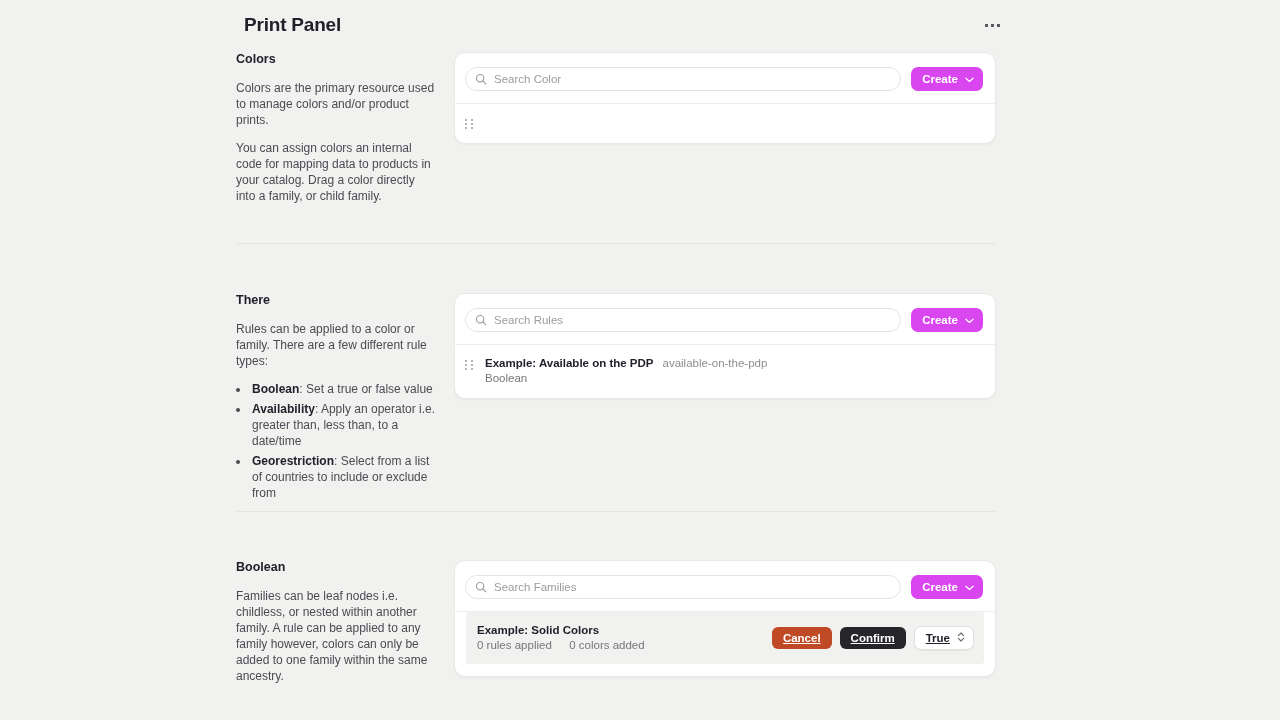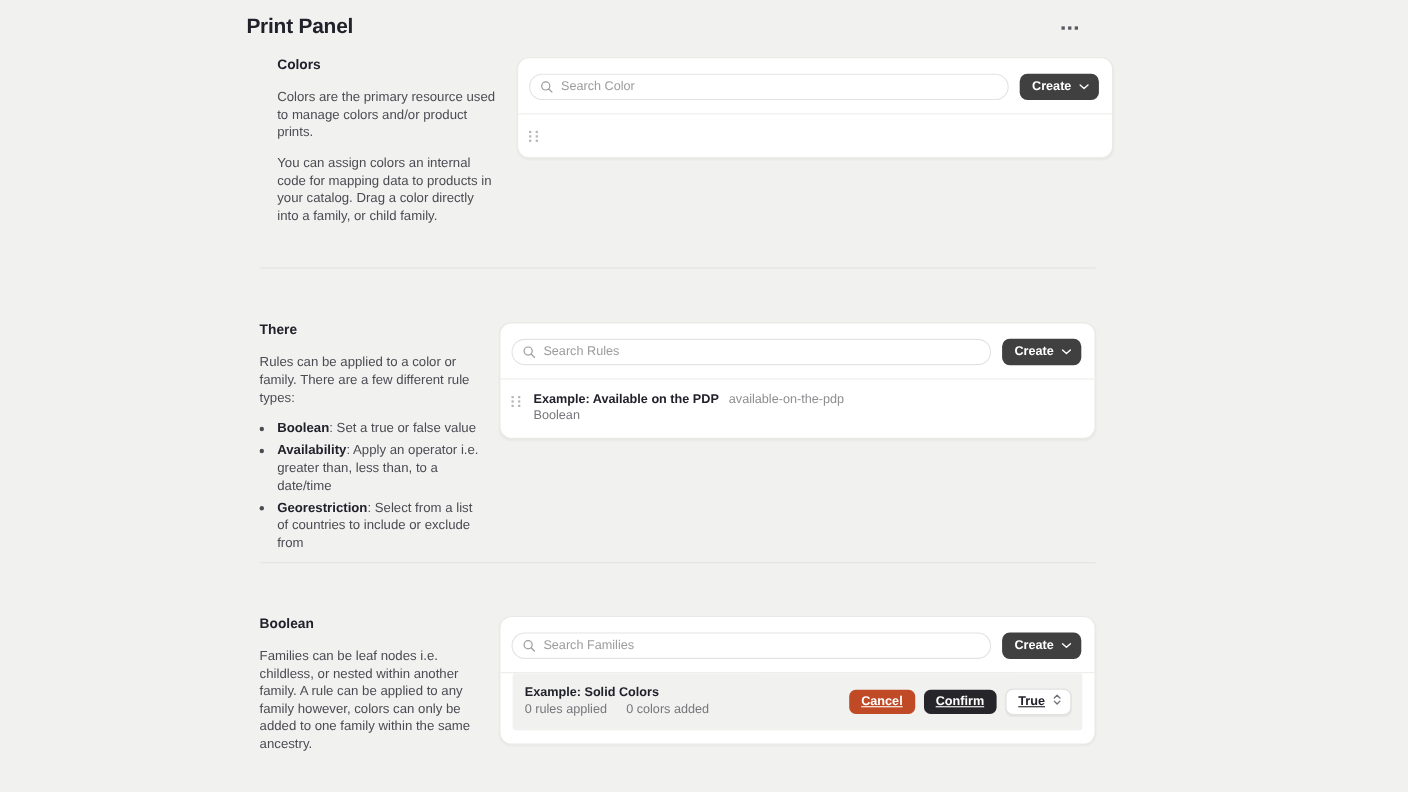--- a/index.html
+++ b/index.html
@@ -16,21 +16,21 @@
   .page {
     position: relative;
     width: 1280px;
     height: 720px;
     background: #f1f1f0;
   }
 
   
   .page-header {
     position: absolute;
-    left: 224px;
+    left: 244px;
     top: 10px;
     width: 760px;
     height: 30px;
     display: flex;
     align-items: center;
     justify-content: space-between;
   }
   .page-title {
     font-size: 19px;
     font-weight: bold;
@@ -53,21 +53,21 @@
   }
 
   
   .section {
     position: absolute;
     left: 236px;
     width: 760px;
     display: flex;
     align-items: flex-start;
   }
-  .sec-colors   { top: 52px; margin-left: 16px; }
+  .sec-colors   { top: 52px; }
   .sec-rules    { top: 293px; }
   .sec-families { top: 560px; }
 
   .side {
     width: 218px;
     padding-right: 18px;
     flex: 0 0 218px;
   }
   .side h3 {
     font-size: 12.5px;
@@ -133,21 +133,21 @@
     margin-left: 7px;
     width: 100%;
     height: 100%;
   }
   .search input::placeholder { color: #9c9c9f; }
 
   .btn-create {
     flex: 0 0 auto;
     height: 24px;
     padding: 0 9px 0 11px;
-    background: #404040;
+    background: #d946ef;
     color: #ffffff;
     border: 0;
     border-radius: 7px;
     font-family: "Liberation Sans", sans-serif;
     font-size: 11.5px;
     font-weight: bold;
     display: flex;
     align-items: center;
     gap: 7px;
     cursor: pointer;

